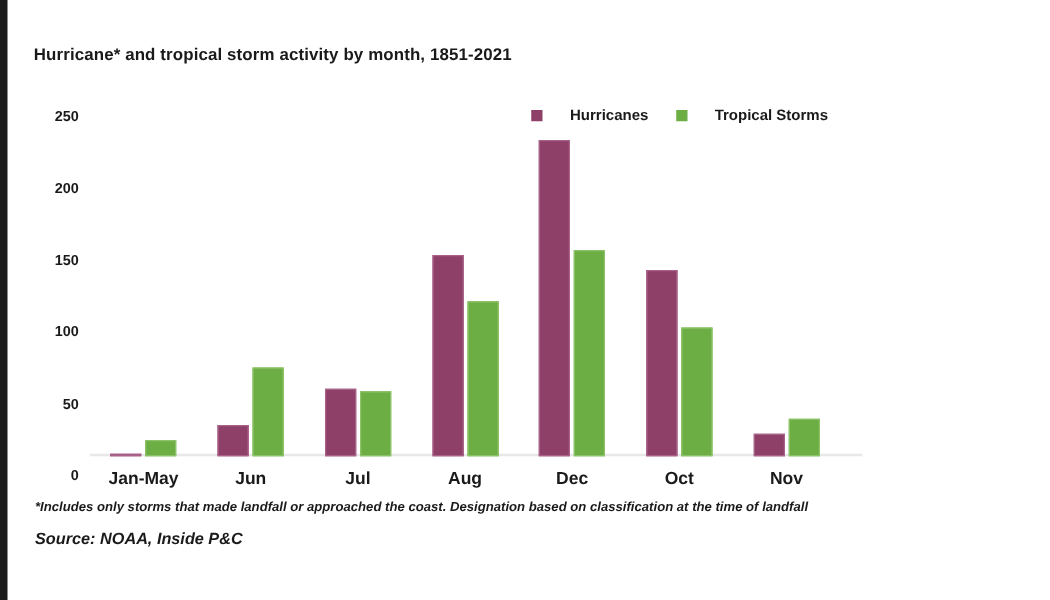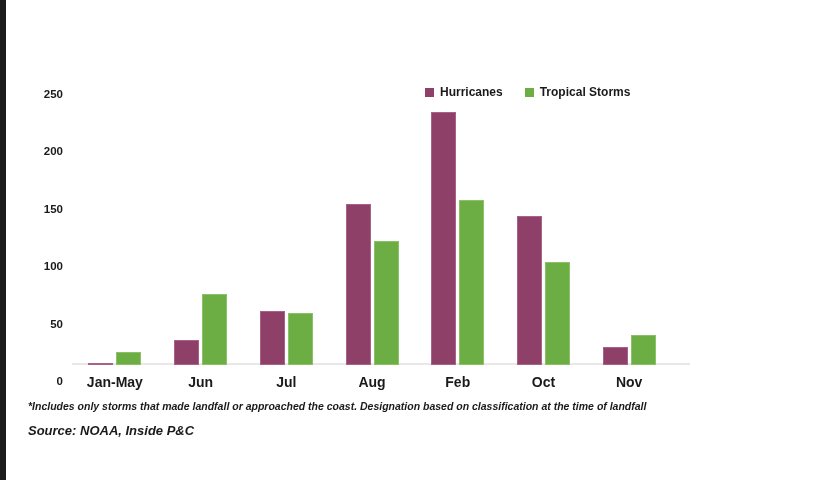--- a/index.html
+++ b/index.html
@@ -113,21 +113,21 @@
     position: absolute;
     left: 425px;
     top: 85px;
     display: flex;
     align-items: center;
     gap: 22px;
   }
   .legend-item {
     display: flex;
     align-items: center;
-    gap: 6px;
+    gap: 22px;
   }
   .legend-swatch {
     width: 9px;
     height: 9px;
     display: block;
   }
   .legend-swatch.hurricane { background: #8E4068; }
   .legend-swatch.storm { background: #6CAE44; }
   .legend-label {
     font-size: 12px;
@@ -157,20 +157,21 @@
     white-space: nowrap;
   }
 </style>
 </head>
 <body>
 
 <div class="page">
   <div class="edge-left"></div>
   <div class="edge-right"></div>
 
+  <div class="chart-title">Hurricane* and tropical storm activity by month, 1851-2021</div>
 
   <div class="legend">
     <div class="legend-item">
       <span class="legend-swatch hurricane"></span>
       <span class="legend-label">Hurricanes</span>
     </div>
     <div class="legend-item">
       <span class="legend-swatch storm"></span>
       <span class="legend-label">Tropical Storms</span>
     </div>
@@ -203,21 +204,21 @@
           <div class="xtick">Jul</div>
         </div>
         <div class="group">
           <div class="bar hurricane" style="height: 160.72px;"></div>
           <div class="bar storm" style="height: 123.984px;"></div>
           <div class="xtick">Aug</div>
         </div>
         <div class="group">
           <div class="bar hurricane" style="height: 252.56px;"></div>
           <div class="bar storm" style="height: 165.312px;"></div>
-          <div class="xtick">Feb</div>
+          <div class="xtick">Dec</div>
         </div>
         <div class="group">
           <div class="bar hurricane" style="height: 149.24px;"></div>
           <div class="bar storm" style="height: 103.32px;"></div>
           <div class="xtick">Oct</div>
         </div>
         <div class="group">
           <div class="bar hurricane" style="height: 18.368px;"></div>
           <div class="bar storm" style="height: 29.848px;"></div>
           <div class="xtick">Nov</div>

